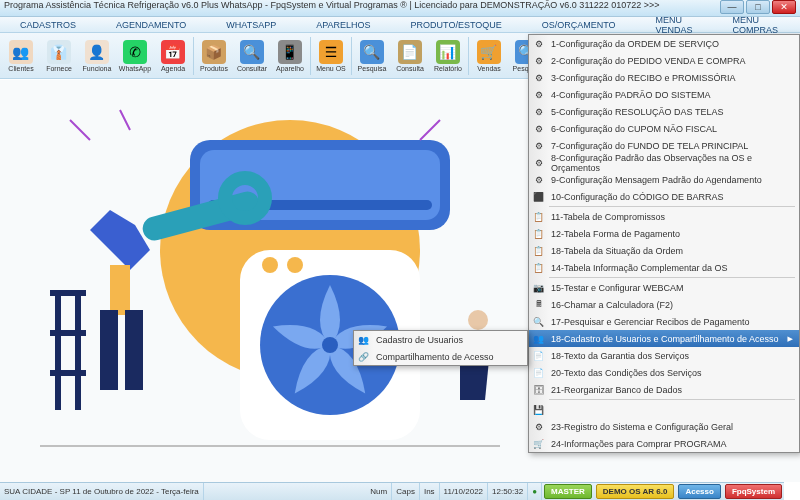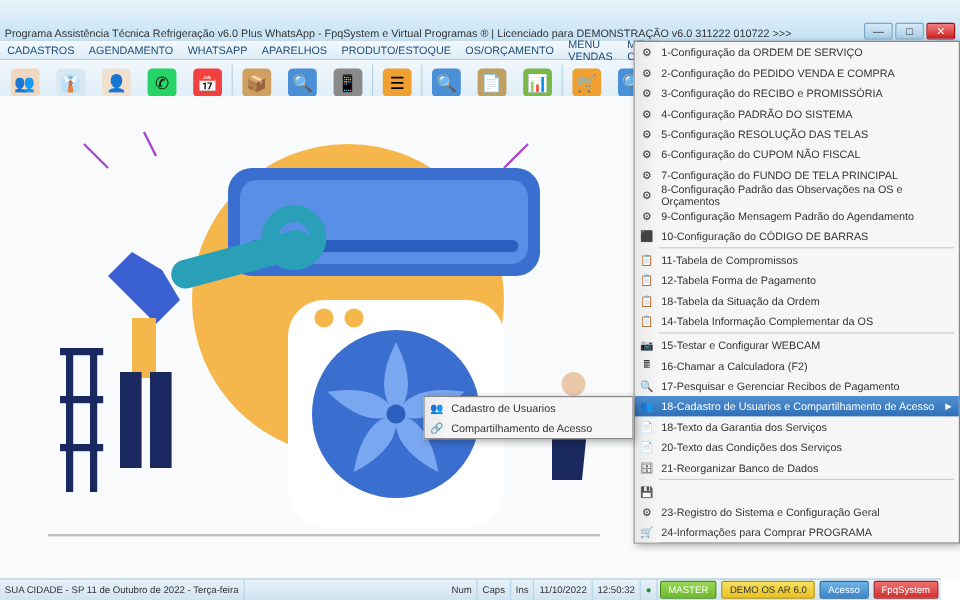--- a/index.html
+++ b/index.html
@@ -1,26 +1,26 @@
 <!DOCTYPE html>
 <html><head>
 <meta charset="utf-8">
 <style>
 * { margin: 0; padding: 0; box-sizing: border-box; font-family: Tahoma, Arial, sans-serif; }
 body { width: 800px; height: 500px; overflow: hidden; background: #fff; position: relative; }
 
-.titlebar { height: 34px; background: linear-gradient(to bottom,#e8f4fb,#c5e3f5); display: flex; align-items: flex-end; padding: 0 4px; font-size: 9px; color: #333; border-bottom: 1px solid #a8c8dd; }
+.titlebar { height: 17px; background: linear-gradient(to bottom,#e8f4fb,#c5e3f5); display: flex; align-items: flex-start; padding: 0 4px; font-size: 9px; color: #333; border-bottom: 1px solid #a8c8dd; }
 .titlebar .title { flex: 1; white-space: nowrap; overflow: hidden; }
 .winbtns { display: flex; gap: 2px; }
 .winbtn { width: 24px; height: 14px; border-radius: 2px; display: flex; align-items: center; justify-content: center; font-size: 9px; color: #333; cursor: pointer; }
 .winbtn.min, .winbtn.max { background: linear-gradient(#d6e9f8,#a9cfe8); border: 1px solid #7aa9c9; }
 .winbtn.close { background: linear-gradient(#f08080,#d02020); border: 1px solid #a01010; color: #fff; }
 
 .menubar { height: 16px; background: linear-gradient(#f4f9fd,#dcedf8); display: flex; align-items: center; font-size: 9px; color: #1a4a7a; border-bottom: 1px solid #b5d4e8; }
-.menubar .mitem { padding: 0 6px; height: 100%; display: flex; align-items: center; cursor: pointer; }
+.menubar .mitem { padding: 0 20px; height: 100%; display: flex; align-items: center; cursor: pointer; }
 .menubar .mitem.active { background: #3b78c4; color: #fff; }
 
 .toolbar { height: 46px; background: linear-gradient(#f0f7fc,#d8eaf6); display: flex; align-items: center; border-bottom: 1px solid #b5d4e8; padding: 0 2px; }
 .tbbtn { width: 38px; height: 42px; display: flex; flex-direction: column; align-items: center; justify-content: center; cursor: pointer; border-radius: 3px; }
 .tbbtn .icn { width: 24px; height: 24px; border-radius: 4px; display: flex; align-items: center; justify-content: center; font-size: 14px; }
 .tbbtn .lbl { font-size: 7px; color: #333; margin-top: 1px; white-space: nowrap; }
 .tbdiv { width: 1px; height: 38px; background: #b5d4e8; margin: 0 1px; }
 
 .workspace { position: absolute; top: 80px; left: 0; right: 0; bottom: 18px; background: #f8fafb; overflow: hidden; }
 .illust { position: absolute; left: 40px; top: 10px; width: 460px; height: 380px; }
@@ -35,21 +35,21 @@
 .dropdown .gutter { position: absolute; left: 0; top: 0; bottom: 0; width: 20px; background: linear-gradient(to right,#e8e8e8,#f6f6f6); }
 
 .submenu { position: absolute; top: 330px; left: 353px; width: 175px; background: #f6f6f6; border: 1px solid #8a8a8a; box-shadow: 2px 2px 6px rgba(0,0,0,.3); font-size: 9px; z-index: 60; }
 .submenu .gutter { position: absolute; left: 0; top: 0; bottom: 0; width: 20px; background: linear-gradient(to right,#e8e8e8,#f6f6f6); }
 .submenu .smitem { height: 17px; display: flex; align-items: center; padding: 0 4px 0 22px; position: relative; cursor: pointer; color: #333; }
 .submenu .smitem .ic { position: absolute; left: 3px; width: 14px; height: 14px; display: flex; align-items: center; justify-content: center; font-size: 9px; }
 
 .statusbar { position: absolute; bottom: 0; left: 0; right: 16px; height: 18px; background: linear-gradient(#e8f2f9,#d0e4f0); border-top: 1px solid #a8c8dd; display: flex; align-items: center; font-size: 8px; color: #333; }
 .statusbar .scell { padding: 0 4px; border-right: 1px solid #b5d4e8; height: 100%; display: flex; align-items: center; }
 .statusbar .spacer { flex: 1; }
-.statusbar .btn { padding: 2px 6px; border-radius: 2px; margin: 0 2px; font-size: 8px; cursor: pointer; border: 1px solid #888; }
+.statusbar .btn { padding: 2px 6px; border-radius: 2px; margin: 0 2px; font-size: 8px; cursor: pointer; border: 1px solid #888; font-weight: bold; }
 .statusbar .btn.green { background: linear-gradient(#9ad65a,#6fb830); color: #fff; border-color: #4a8a1a; }
 .statusbar .btn.yellow { background: linear-gradient(#f8e060,#e8c020); border-color: #b89010; }
 .statusbar .btn.blue { background: linear-gradient(#6fb5e8,#3a85c8); color: #fff; border-color: #2a6598; }
 .statusbar .btn.red { background: linear-gradient(#f07070,#d03030); color: #fff; border-color: #a02020; }
 </style>
 </head>
 <body>
 
 <div class="titlebar">
   <span class="title">Programa Assistência Técnica Refrigeração v6.0 Plus WhatsApp - FpqSystem e Virtual Programas ® | Licenciado para  DEMONSTRAÇÃO v6.0 311222 010722 &gt;&gt;&gt;</span>

